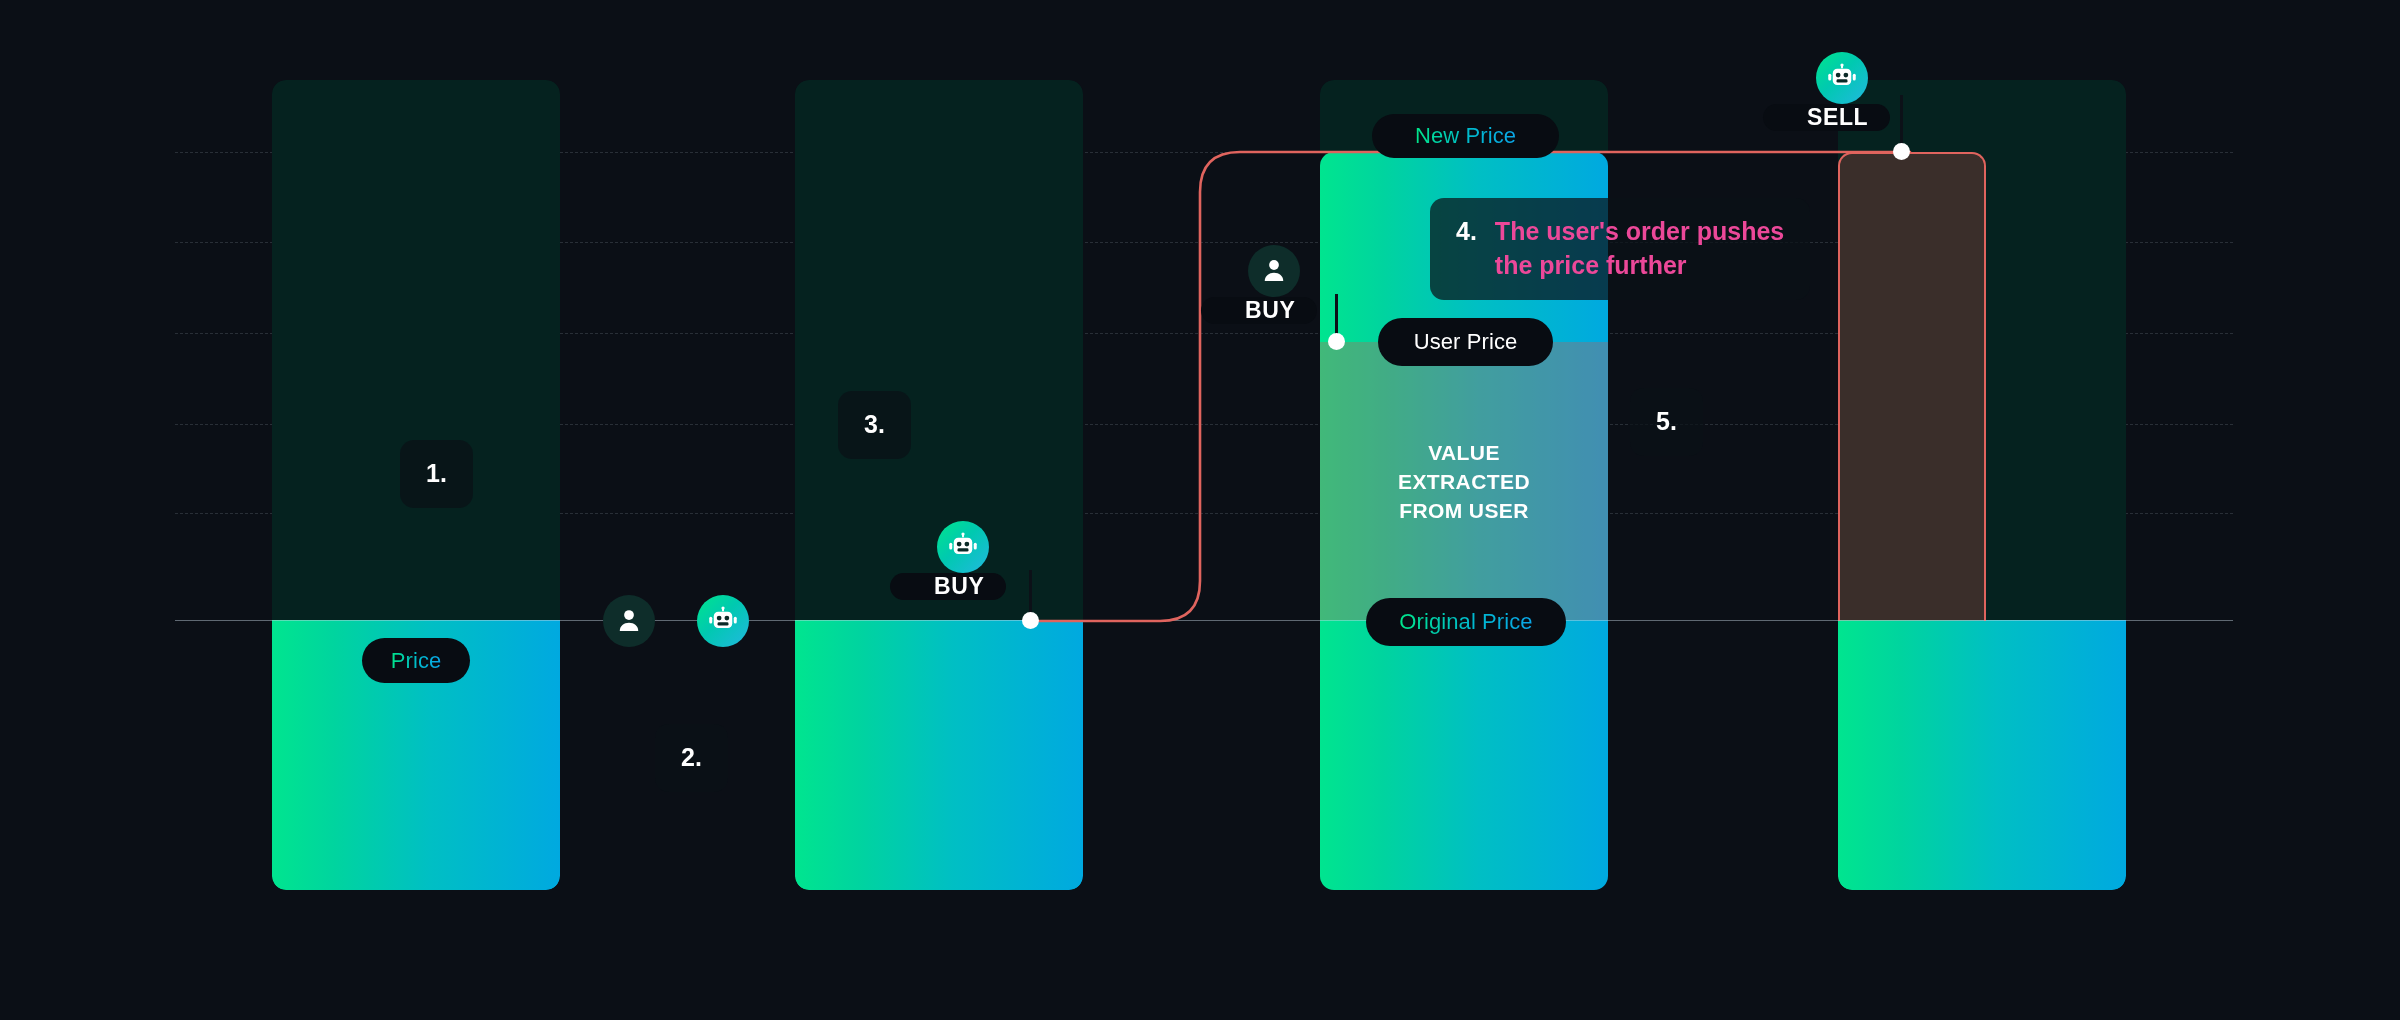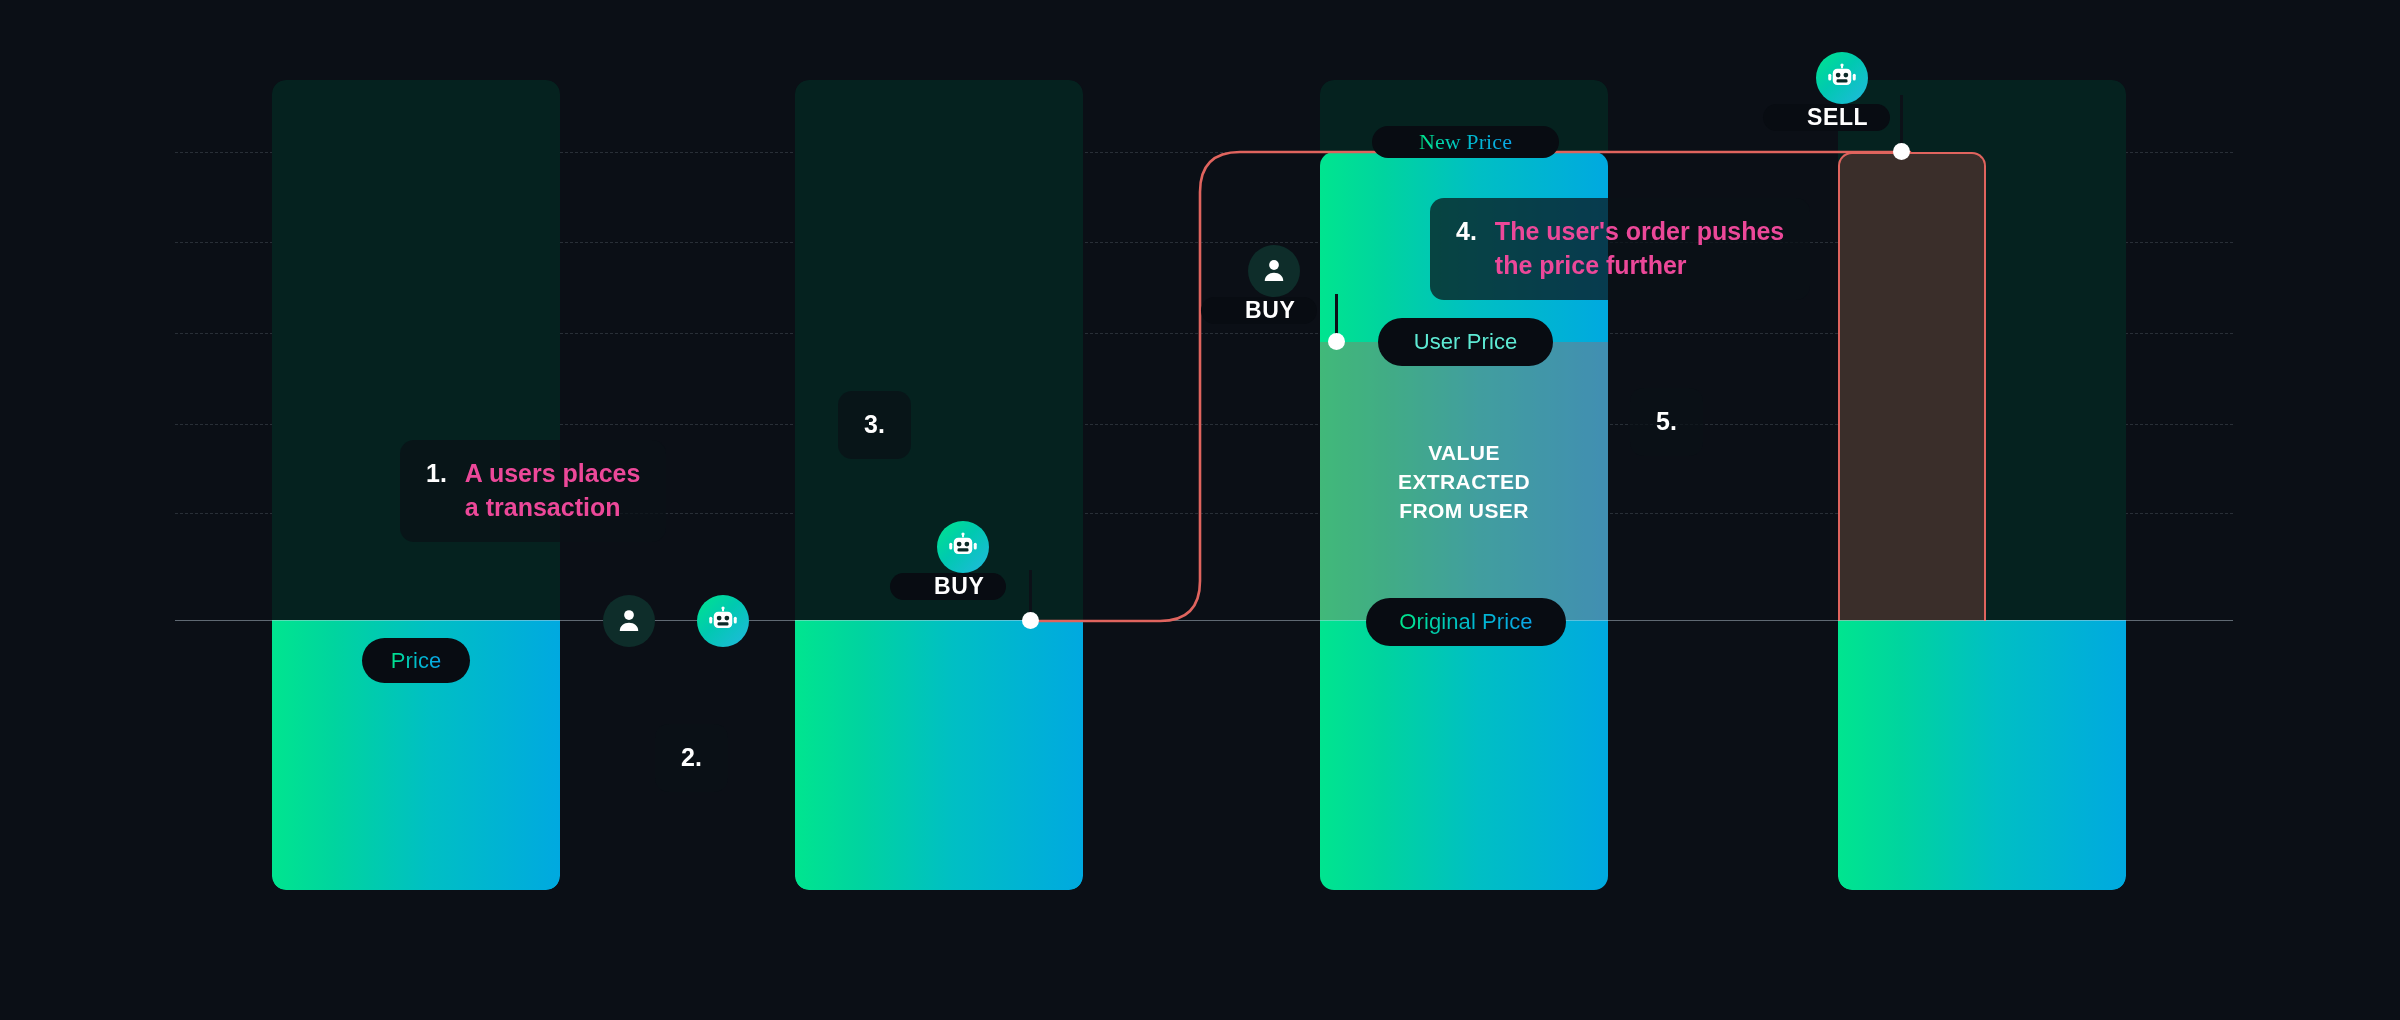--- a/index.html
+++ b/index.html
@@ -85,21 +85,21 @@
     white-space: nowrap;
     z-index: 12;
   }
   .pill-grad {
     background-image: linear-gradient(90deg, #00e589 0%, #00b9cf 55%, #0aa6e8 100%);
     -webkit-background-clip: text;
     background-clip: text;
     color: transparent;
     -webkit-text-fill-color: transparent;
   }
-  .pill-red { color: #5eead4; }
+  .pill-red { color: #ffffff; }
 
   
   .badge {
     position: absolute;
     display: flex; align-items: center;
     height: 52px;
     z-index: 14;
     flex-direction: column;
   }
   .badge-chip {
@@ -226,21 +226,21 @@
   <div class="connector" style="left:1900px; top:95px; height:63px;"></div>
 
   <div class="dot" style="left:1022px; top:612px;"></div>
   <div class="dot" style="left:1328px; top:333px;"></div>
   <div class="dot" style="left:1893px; top:143px;"></div>
 
   <div class="pill" style="left:362px; top:598px; width:108px; height:45px;margin-top:40px;">
     <span class="pill-grad">Price</span>
   </div>
 
-  <div class="pill" style="left:1372px; top:126px; width:187px; height:32px;font-family:Liberation Serif, serif;">
+  <div class="pill" style="left:1372px; top:114px; width:187px; height:44px;">
     <span class="pill-grad">New Price</span>
   </div>
 
   <div class="pill" style="left:1378px; top:318px; width:175px; height:48px;">
     <span class="pill-red">User Price</span>
   </div>
 
   <div class="pill" style="left:1366px; top:598px; width:200px; height:48px;">
     <span class="pill-grad">Original Price</span>
   </div>
@@ -310,22 +310,20 @@
         <circle cx="8.9" cy="9.6" r="1.9" fill="#0b2a27"></circle>
         <circle cx="15.1" cy="9.6" r="1.9" fill="#0b2a27"></circle>
         <rect x="7.6" y="13" width="8.8" height="2.6" rx="1.1" fill="#0b2a27"></rect>
       </svg>
     </span>
     <span class="badge-chip">SELL</span>
   </div>
 
   <div class="step" style="left:400px; top:440px;">
     <span class="step-num">1.</span>
-    <span class="step-text">A users places
-a transaction</span>
   </div>
 
   <div class="step" style="left:655px; top:724px;">
     <span class="step-num">2.</span>
   </div>
 
   <div class="step" style="left:838px; top:391px;">
     <span class="step-num">3.</span>
   </div>
 

